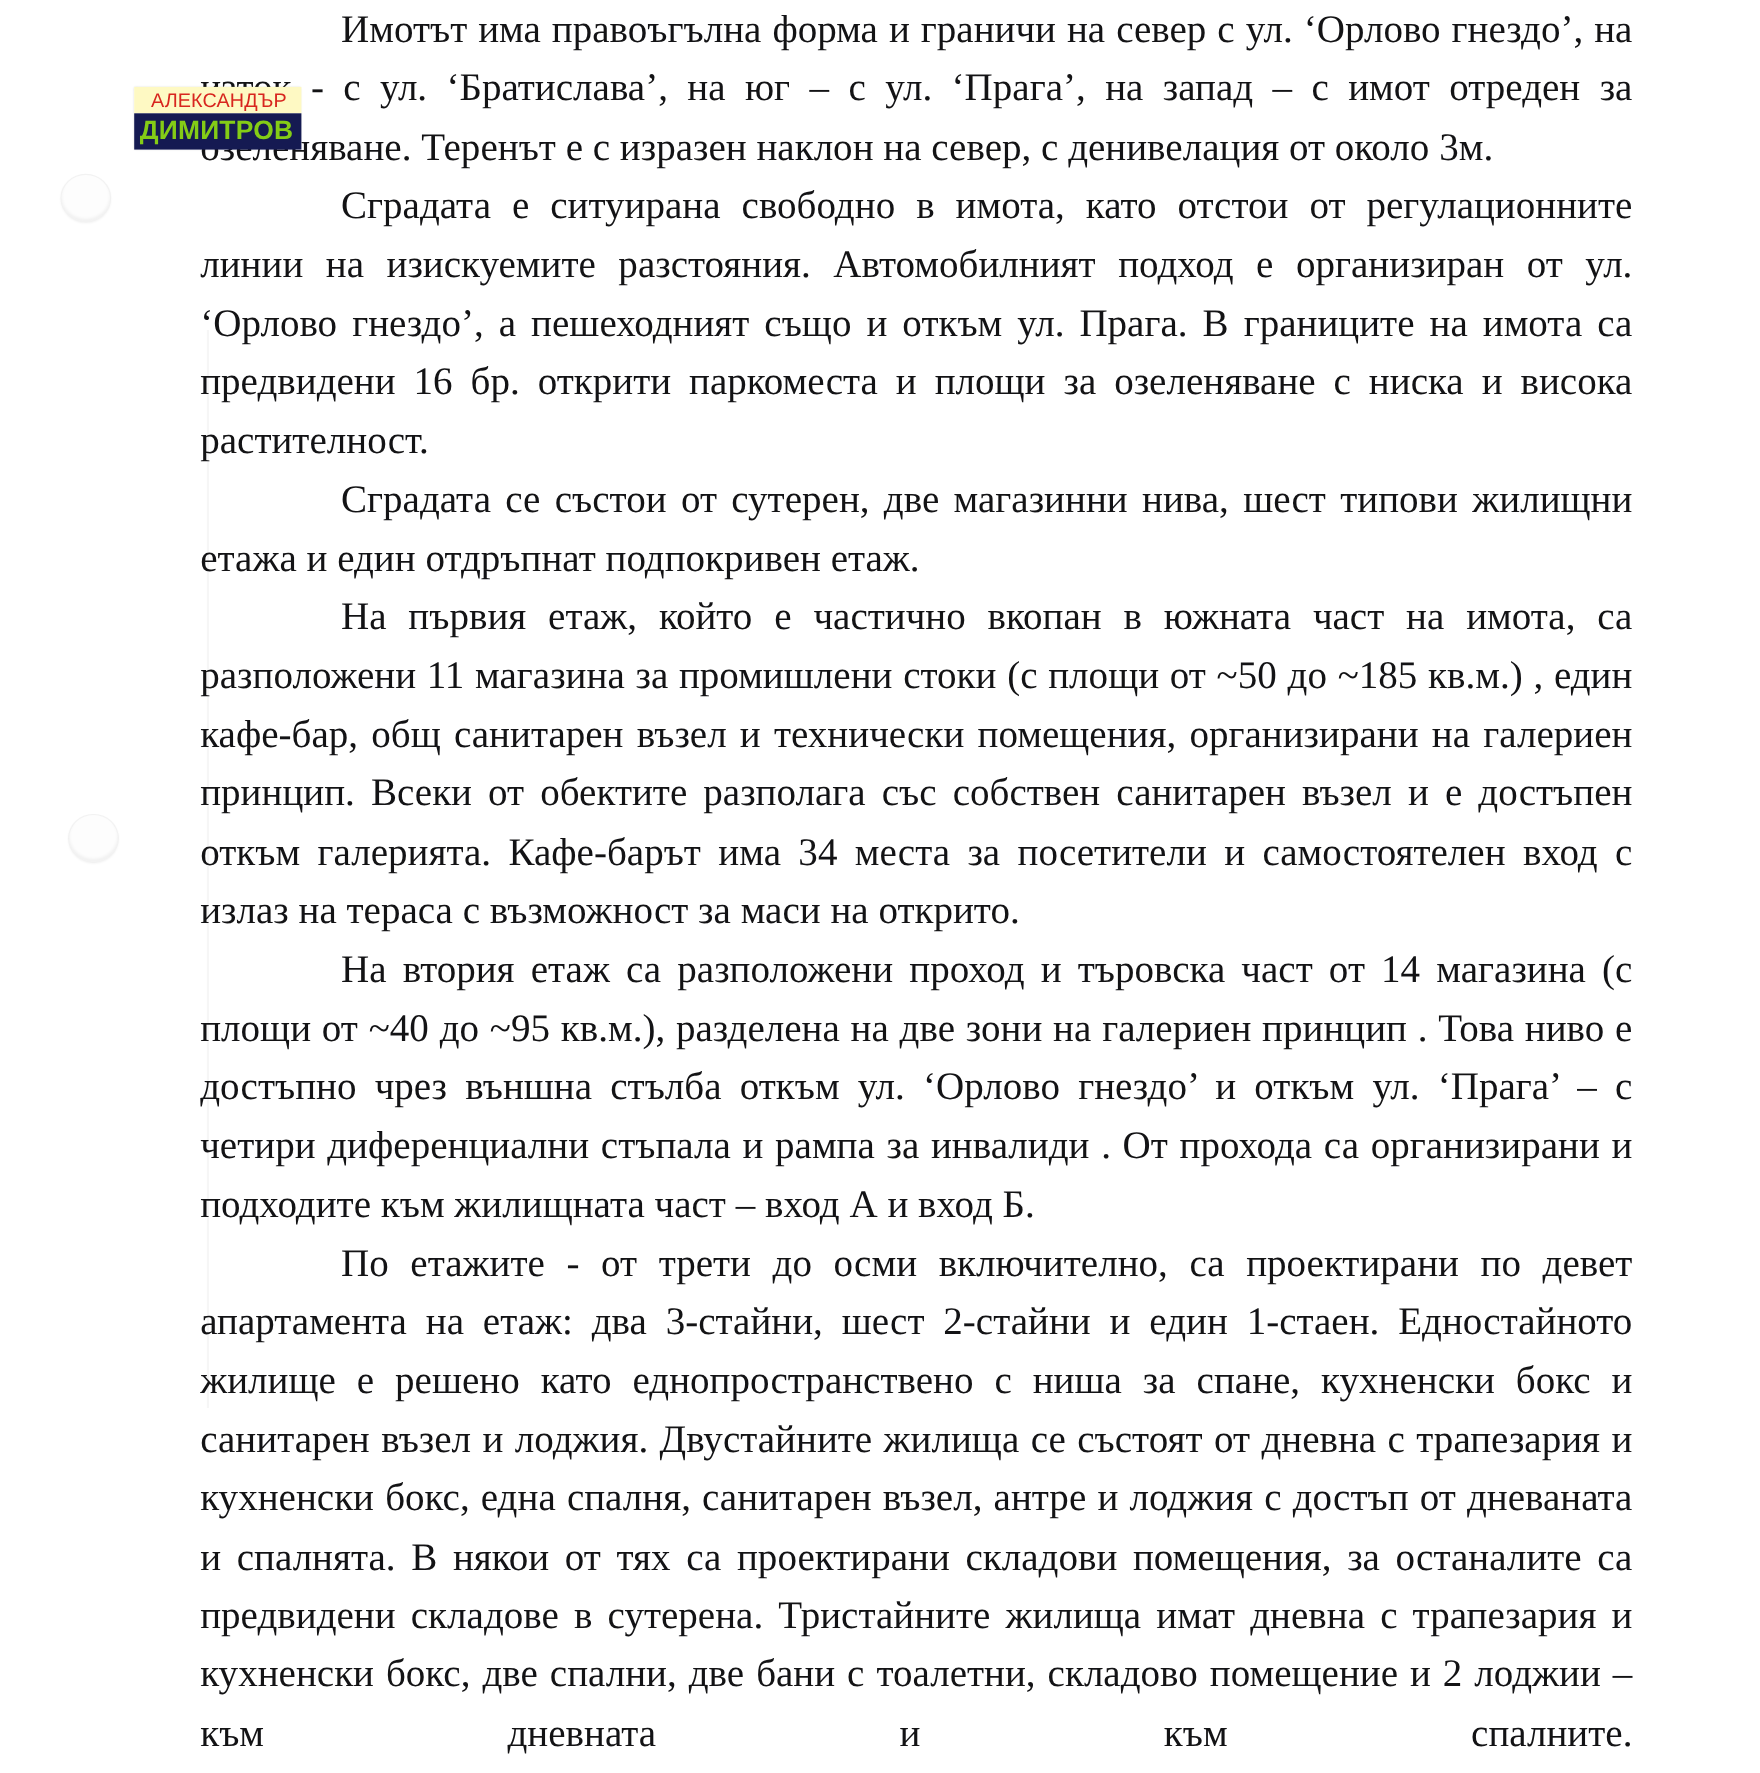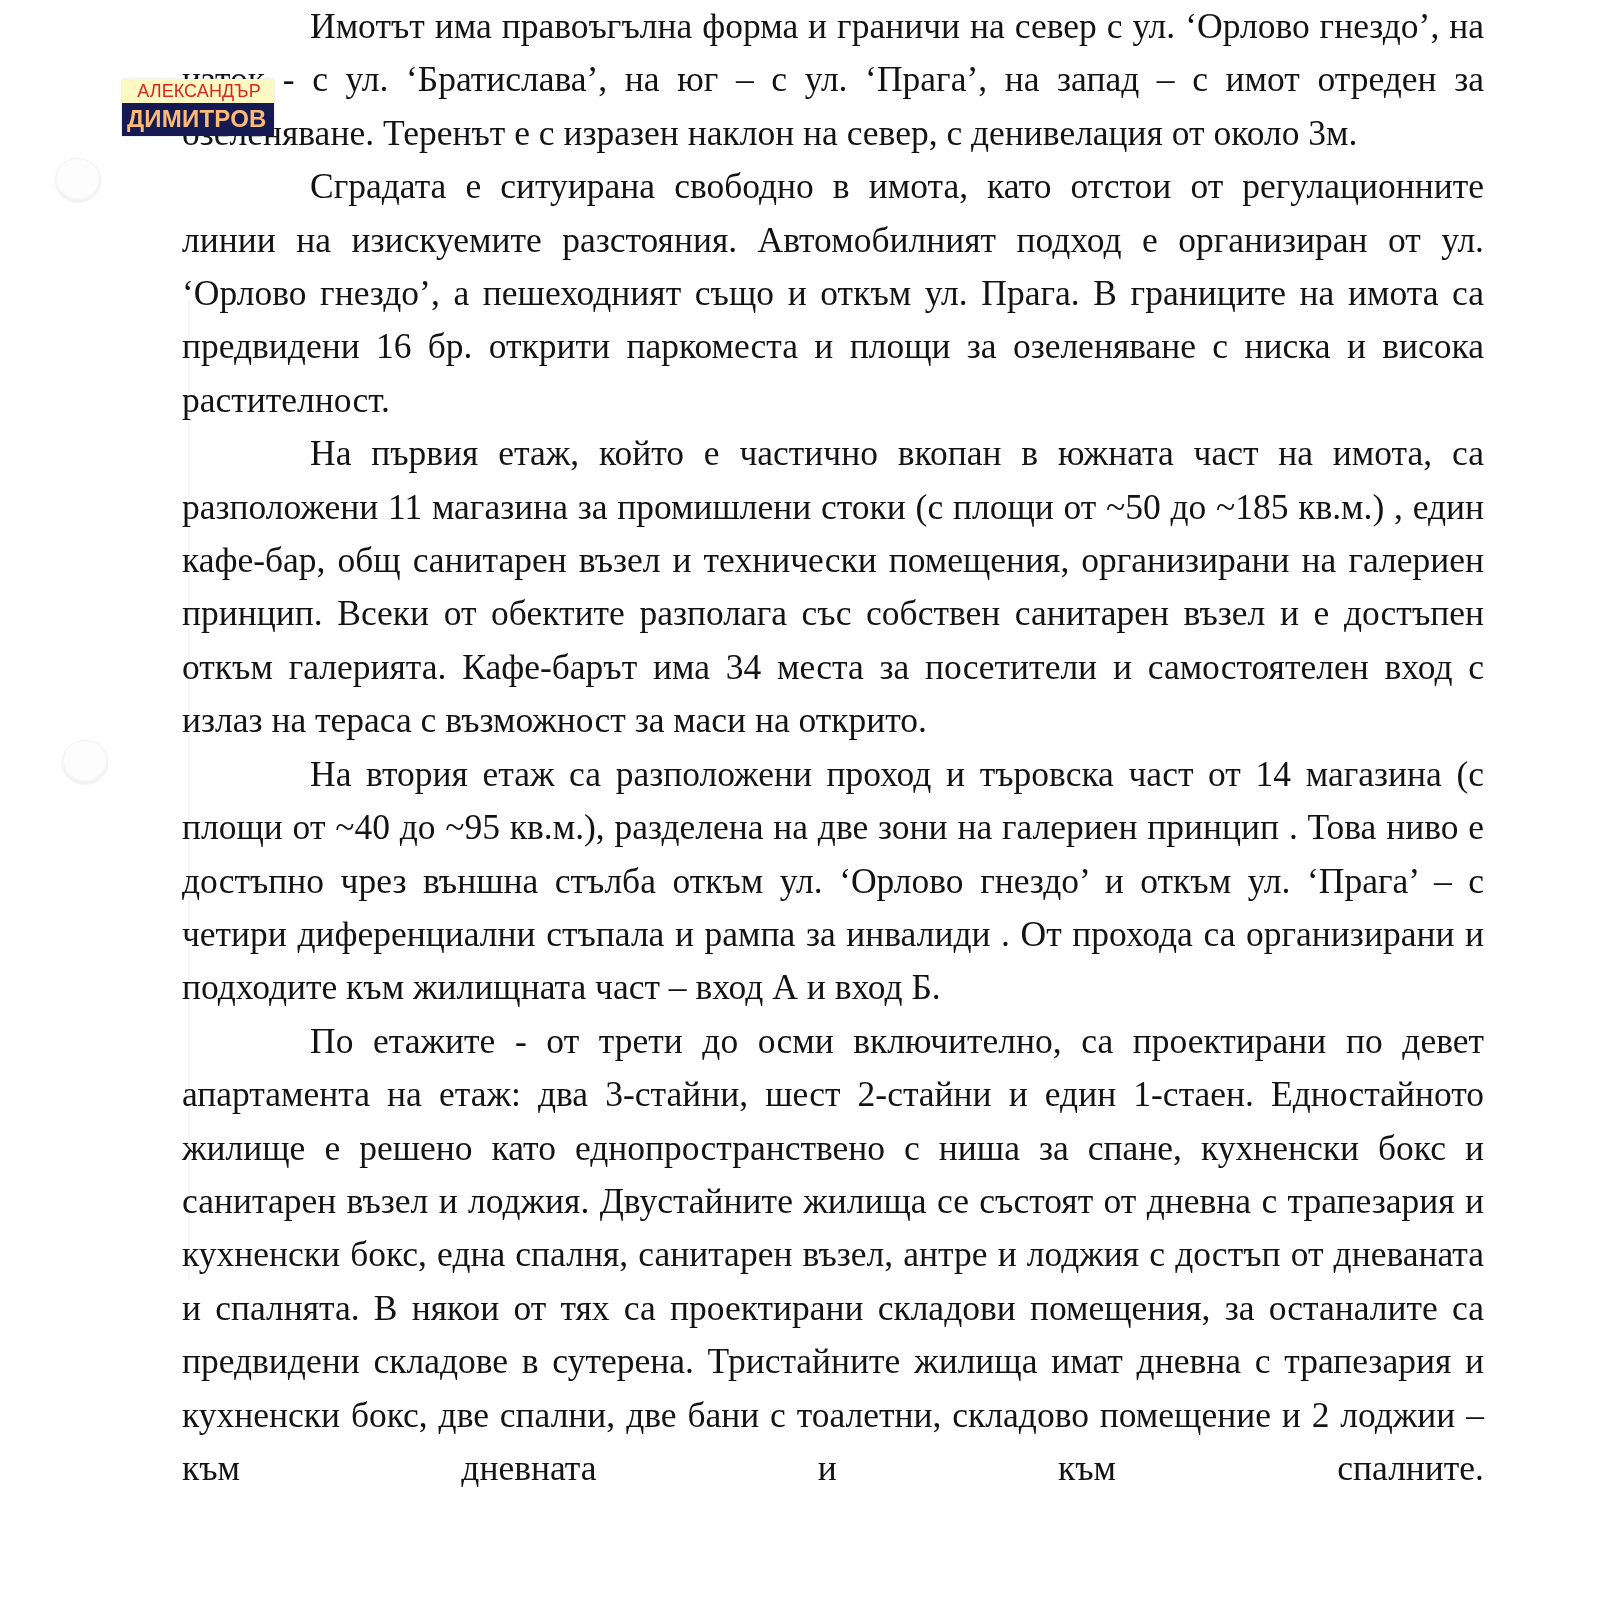--- a/index.html
+++ b/index.html
@@ -79,41 +79,42 @@
     color: #d8261f;
     font-weight: normal;
     font-size: 18px;
     letter-spacing: 0.1px;
     padding: 3px 4px 3px 6px;
     text-align: center;
     white-space: nowrap;
   }
   .logo-stamp .logo-row-bottom {
     background: #151a52;
-    color: #fdba74;
+    color: #84cc16;
     font-weight: bold;
     font-size: 24px;
     letter-spacing: 0.2px;
     padding: 4px 14px 5px 5px;
     text-align: center;
     white-space: nowrap;
   }
 </style>
 </head>
 <body>
 
 <div class="page">
 
   <div class="hole-punch top"></div>
   <div class="hole-punch bot"></div>
   <div class="scan-streak"></div>
 
   <div class="text-body">
     <p>Имотът има правоъгълна форма и граничи на север с ул. ‘Орлово гнездо’, на изток - с ул. ‘Братислава’, на юг – с ул. ‘Прага’, на запад – с имот отреден за озеленяване. Теренът е с изразен наклон на север, с денивелация от около 3м.</p>
     <p>Сградата е ситуирана свободно в имота, като отстои от регулационните линии на изискуемите разстояния. Автомобилният подход е организиран от ул. ‘Орлово гнездо’, а пешеходният също и откъм ул. Прага. В границите на имота са предвидени 16 бр. открити паркоместа и площи за озеленяване с ниска и висока растителност.</p>
+    <p>Сградата се състои от сутерен, две магазинни нива, шест типови жилищни етажа и един отдръпнат подпокривен етаж.</p>
     <p>На първия етаж, който е частично вкопан в южната част на имота, са разположени 11 магазина за промишлени стоки (с площи от ~50 до ~185 кв.м.) , един кафе-бар, общ санитарен възел и технически помещения, организирани на галериен принцип. Всеки от обектите разполага със собствен санитарен възел и е достъпен откъм галерията. Кафе-барът има 34 места за посетители и самостоятелен вход с излаз на тераса с възможност за маси на открито.</p>
     <p>На втория етаж са разположени проход и търовска част от 14 магазина (с площи от ~40 до ~95 кв.м.), разделена на две зони на галериен принцип . Това ниво е достъпно чрез външна стълба откъм ул. ‘Орлово гнездо’ и откъм ул. ‘Прага’ – с четири диференциални стъпала и рампа за инвалиди . От прохода са организирани и подходите към жилищната част – вход А и вход Б.</p>
     <p class="last">По етажите - от трети до осми включително, са проектирани по девет апартамента на етаж: два 3-стайни, шест 2-стайни и един 1-стаен. Едностайното жилище е решено като еднопространствено с ниша за спане, кухненски бокс и санитарен възел и лоджия. Двустайните жилища се състоят от дневна с трапезария и кухненски бокс, една спалня, санитарен възел, антре и лоджия с достъп от дневаната и спалнята. В някои от тях са проектирани складови помещения, за останалите са предвидени складове в сутерена. Тристайните жилища имат дневна с трапезария и кухненски бокс, две спални, две бани с тоалетни, складово помещение и 2 лоджии – към дневната и към спалните.</p>
   </div>
 
   <div class="logo-stamp">
     <div class="logo-row-top">АЛЕКСАНДЪР</div>
     <div class="logo-row-bottom">ДИМИТРОВ</div>
   </div>
 

